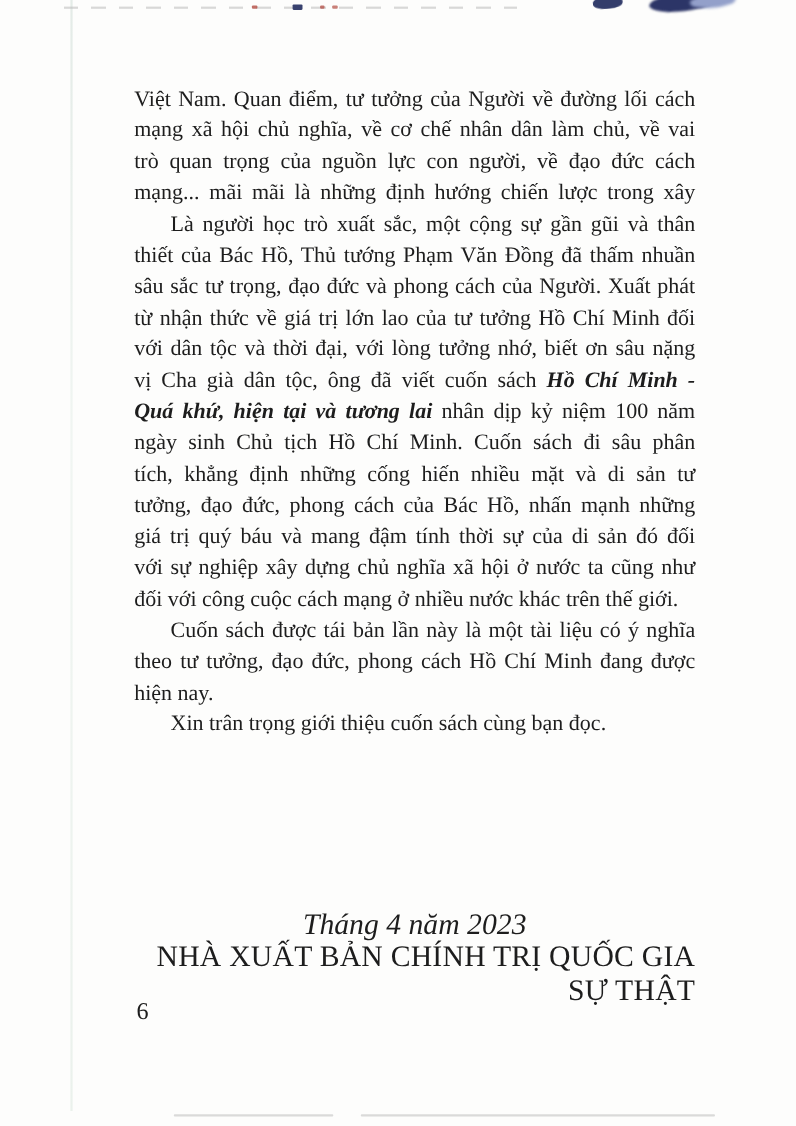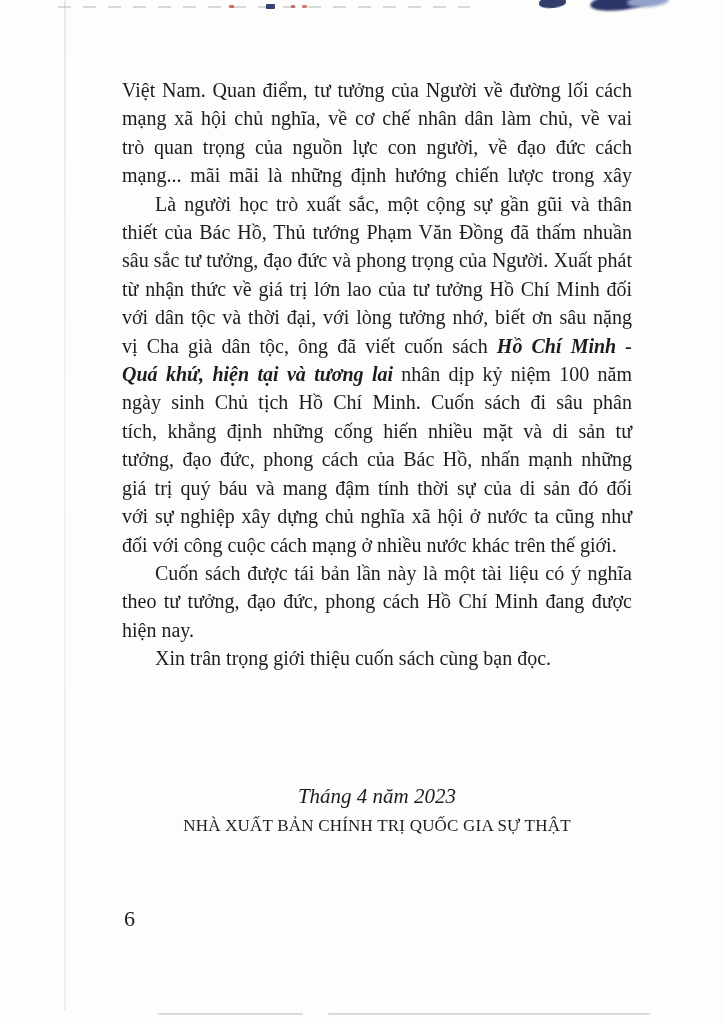--- a/index.html
+++ b/index.html
@@ -48,22 +48,22 @@
     position:absolute; left:122px; top:76px; width:510px;
     font-size:20px; line-height:28.4px;
   }
   .ln { text-align:justify; text-align-last:justify; }
   .ln.end { text-align-last:left; }
   .ln.ind { text-indent:33px;font-family:Liberation Serif, serif; }
   .bt { font-weight:700; font-style:italic; }
 
   
   .closing { position:absolute; left:122px; top:783px; width:510px; text-align:center; }
-  .date-line { font-style:italic; font-size:21px; line-height:27px; }
-  .publisher-line { font-size:17px; line-height:31px; letter-spacing:.2px; }
+  .date-line { font-style:italic; font-size:27px; line-height:27px;margin-top:44px; }
+  .publisher-line { font-size:27px; line-height:31px; letter-spacing:.2px;text-align:right; }
 
   .pagenum { position:absolute; left:124px; top:906px; font-size:22px; }
 
   
   .bottom-line { position:absolute; height:2px; background:rgba(175,175,175,.45); border-radius:1px; }
   .bottom-line.seg1 { left:158px; top:1013px; width:145px; }
   .bottom-line.seg2 { left:328px; top:1013px; width:322px; }
 </style>
 </head>
 <body>
@@ -81,21 +81,21 @@
   <div class="smudge-b1"></div>
   <div class="smudge-b2"></div>
 
   <div class="text-block">
     <div class="ln"><span>Việt Nam. Quan điểm, tư tưởng của Người về đường lối cách</span></div>
     <div class="ln"><span>mạng xã hội chủ nghĩa, về cơ chế nhân dân làm chủ, về vai</span></div>
     <div class="ln"><span>trò quan trọng của nguồn lực con người, về đạo đức cách</span></div>
     <div class="ln"><span>mạng... mãi mãi là những định hướng chiến lược trong xây</span></div>
     <div class="ln ind"><span>Là người học trò xuất sắc, một cộng sự gần gũi và thân</span></div>
     <div class="ln"><span>thiết của Bác Hồ, Thủ tướng Phạm Văn Đồng đã thấm nhuần</span></div>
-    <div class="ln"><span>sâu sắc tư tưởng, đạo đức và phong trọng của Người. Xuất phát</span></div>
+    <div class="ln"><span>sâu sắc tư trọng, đạo đức và phong cách của Người. Xuất phát</span></div>
     <div class="ln"><span>từ nhận thức về giá trị lớn lao của tư tưởng Hồ Chí Minh đối</span></div>
     <div class="ln"><span>với dân tộc và thời đại, với lòng tưởng nhớ, biết ơn sâu nặng</span></div>
     <div class="ln"><span>vị Cha già dân tộc, ông đã viết cuốn sách </span><span class="bt">Hồ Chí Minh -</span></div>
     <div class="ln"><span class="bt">Quá khứ, hiện tại và tương lai</span><span> nhân dịp kỷ niệm 100 năm</span></div>
     <div class="ln"><span>ngày sinh Chủ tịch Hồ Chí Minh. Cuốn sách đi sâu phân</span></div>
     <div class="ln"><span>tích, khẳng định những cống hiến nhiều mặt và di sản tư</span></div>
     <div class="ln"><span>tưởng, đạo đức, phong cách của Bác Hồ, nhấn mạnh những</span></div>
     <div class="ln"><span>giá trị quý báu và mang đậm tính thời sự của di sản đó đối</span></div>
     <div class="ln"><span>với sự nghiệp xây dựng chủ nghĩa xã hội ở nước ta cũng như</span></div>
     <div class="ln end"><span>đối với công cuộc cách mạng ở nhiều nước khác trên thế giới.</span></div>

